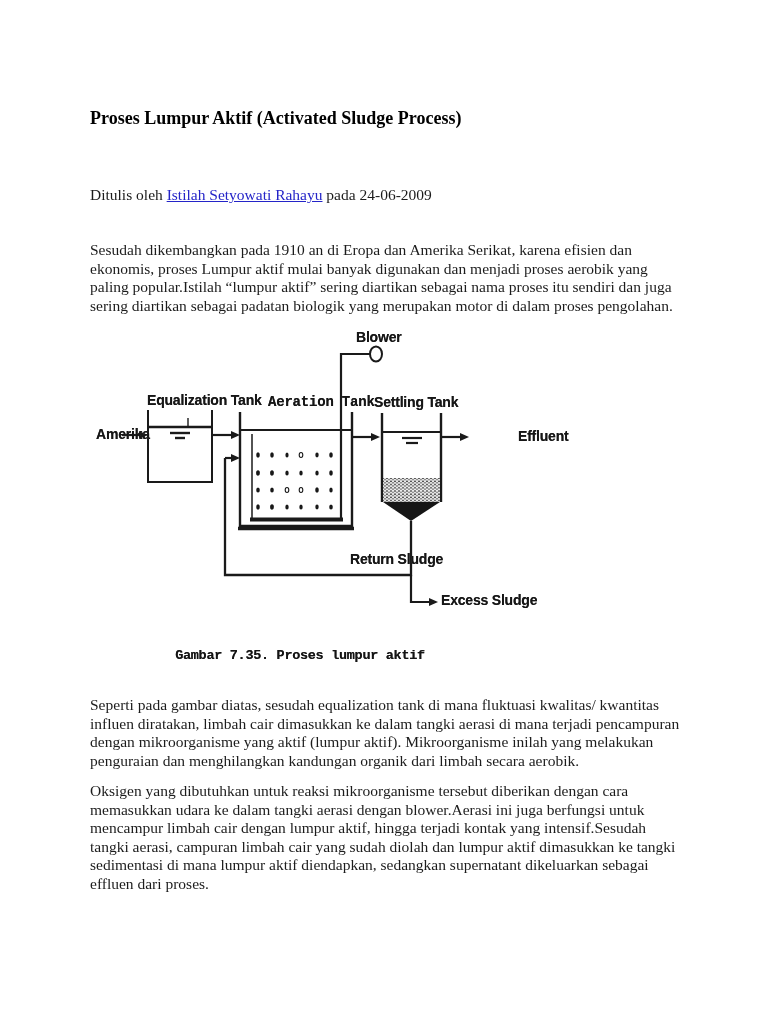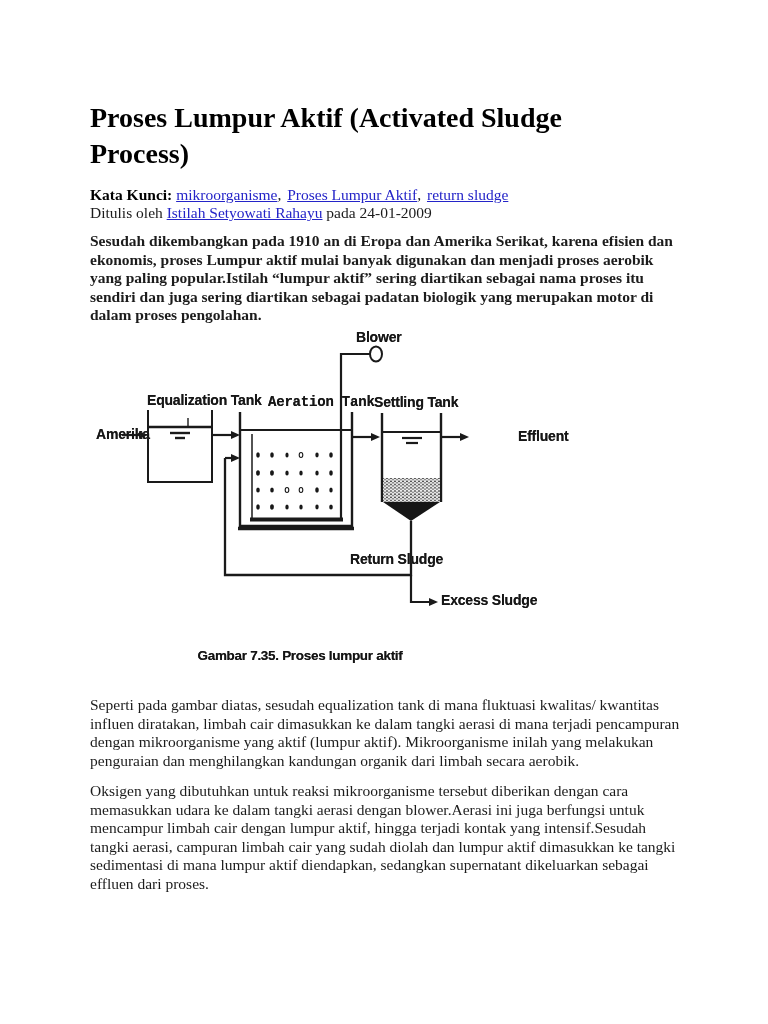--- a/index.html
+++ b/index.html
@@ -1,64 +1,58 @@
 <!DOCTYPE html>
 <html><head>
 <meta charset="utf-8">
 <style>
   html,body{margin:0;padding:0;background:#ffffff;}
   .sheet{position:relative;width:768px;height:1024px;background:#ffffff;overflow:hidden;
          font-family:"Liberation Serif",serif;color:#1b1b1b;}
   .title{position:absolute;left:90px;top:100px;width:560px;margin:0;
-         font-family:"Liberation Serif",serif;font-weight:bold;font-size:28px;line-height:36px;color:#000;}
+         font-family:"Liberation Serif",serif;font-weight:bold;font-size:18px;line-height:36px;color:#000;}
   .meta{position:absolute;left:90px;top:186px;width:600px;font-size:15.5px;line-height:18px;}
   .meta b{font-weight:bold;color:#000;}
   a.lnk{color:#2424c8;text-decoration:underline;cursor:pointer;}
   .sep{color:#1b1b1b;margin-right:2px;}
   .para{position:absolute;left:90px;width:597px;margin:0;font-size:15.5px;line-height:18.6px;
         text-align:left;color:#1c1c1c;}
-  .p1{top:232px;font-weight:bold;}
+  .p1{top:241px;}
   .p2{top:696px;}
   .p3{top:782px;}
   
   .diagram{position:absolute;left:90px;top:330px;width:420px;height:300px;filter:blur(0.2px);}
   .diagram svg{position:absolute;left:0;top:0;}
   .dlabel{position:absolute;font-family:"Liberation Sans",sans-serif;font-weight:bold;
           font-size:14px;line-height:9px;color:#161616;white-space:nowrap;letter-spacing:-0.2px;
           text-shadow:0 0 0.5px #444;}
   .lab-blower{left:266px;top:3px;width:40px;text-align:center;}
   .lab-eq{left:57px;top:66px;width:68px;text-align:center;}
   .lab-aer{left:178px;top:68px;width:62px;text-align:center;font-family:Liberation Mono, monospace;}
   .lab-set{left:284px;top:68px;width:60px;text-align:center;}
   .lab-inf{left:6px;top:100px;}
   .lab-eff{left:382px;top:102px;padding-left:46px;}
   .lab-ret{left:260px;top:225px;}
   .lab-exc{left:351px;top:266px;}
   .caption{position:absolute;left:90px;top:648px;width:420px;text-align:center;
-           font-family:Liberation Sans, sans-serif;font-weight:bold;font-size:13.5px;
+           font-family:Liberation Mono, monospace;font-weight:bold;font-size:13.5px;
            color:#141414;letter-spacing:-0.3px;text-shadow:0 0 0.5px #555;}
 </style>
 </head>
 <body>
 
 <div class="sheet">
 
   <h1 class="title">Proses Lumpur Aktif (Activated Sludge Process)</h1>
 
   <div class="meta">
     <div>
-      <b>Kata Kunci:</b>
-      <a class="lnk">mikroorganisme</a><span class="sep">,</span>
-      <a class="lnk">Proses Lumpur Aktif</a><span class="sep">,</span>
-      <a class="lnk">return sludge</a>
-    </div>
-    <div>
       <span>Ditulis oleh</span>
       <a class="lnk">Istilah Setyowati Rahayu</a>
-      <span>pada 24-01-2009</span>
+      <span>pada 24-06-2009</span>
     </div>
   </div>
 
   <p class="para p1">Sesudah dikembangkan pada 1910 an di Eropa dan Amerika Serikat, karena efisien dan ekonomis, proses Lumpur aktif mulai banyak digunakan dan menjadi proses aerobik yang paling popular.Istilah “lumpur aktif” sering diartikan sebagai nama proses itu sendiri dan juga sering diartikan sebagai padatan biologik yang merupakan motor di dalam proses pengolahan.</p>
 
   <div class="diagram">
     <svg width="420" height="300" viewBox="0 0 420 300">
       <defs>
         <pattern id="stip" width="4" height="3.2" patternUnits="userSpaceOnUse">
           <rect width="4" height="3.2" fill="#ececec"></rect>

